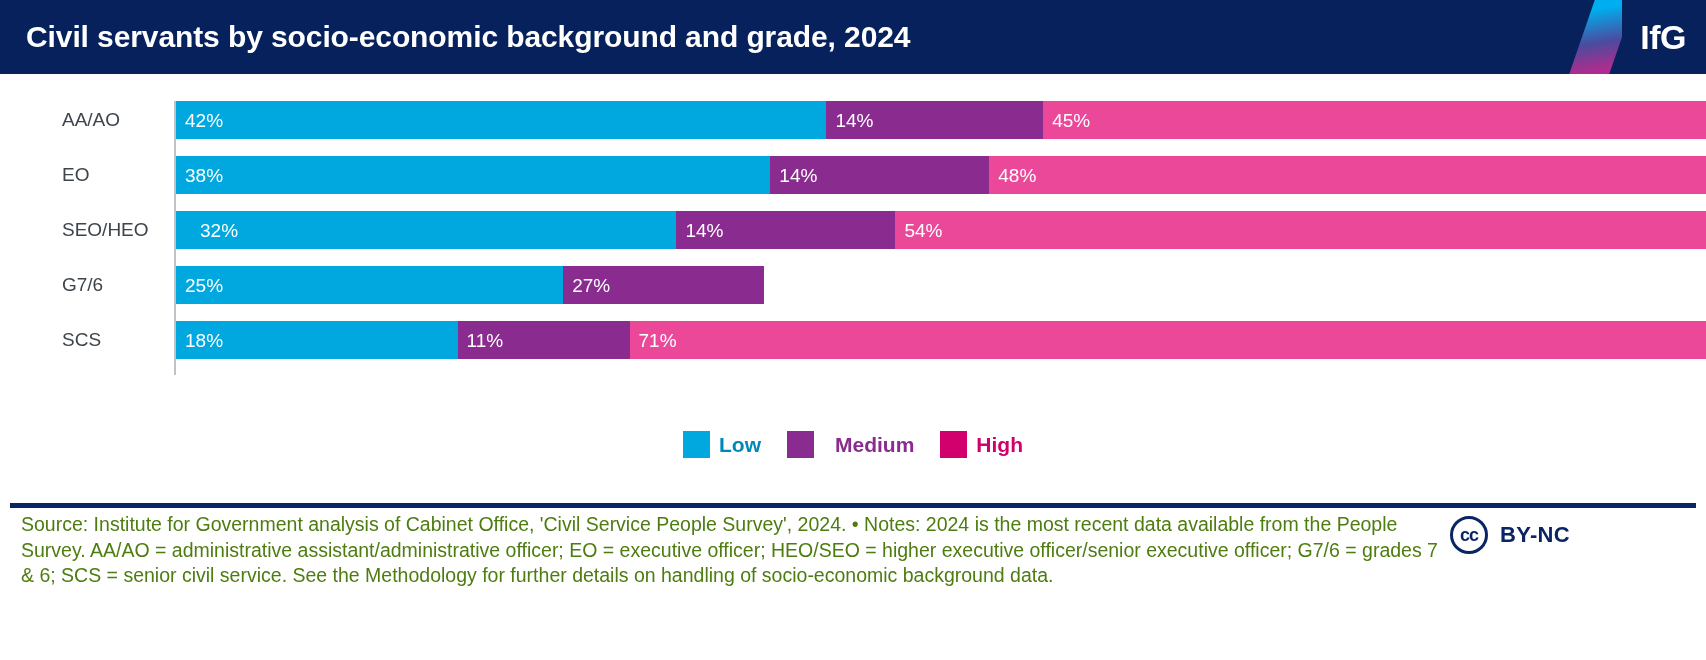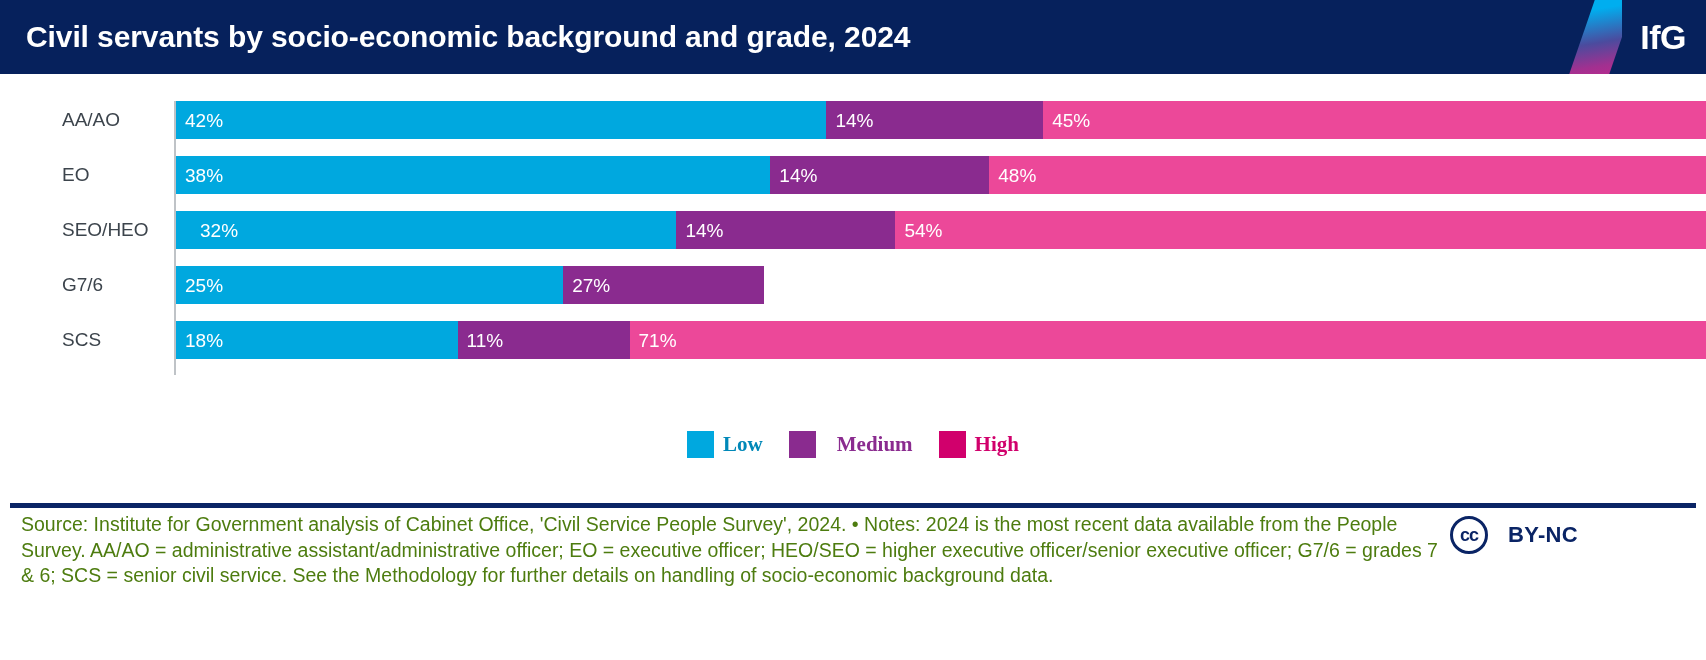--- a/index.html
+++ b/index.html
@@ -142,21 +142,20 @@
     gap: 9px;
   }
   .legend-swatch {
     width: 27px;
     height: 27px;
   }
   .legend-label {
     font-size: 21px;
     font-weight: bold;
     line-height: 27px;
-    font-family: Liberation Serif, serif;
   }
   .lg-low    { color: #0088B8; }
   .lg-medium { color: #8A2B8F; margin-left: 12px; }
   .lg-high   { color: #D1006C; }
 
   
   .footer-rule {
     position: absolute;
     left: 10px;
     top: 503px;
@@ -172,21 +171,21 @@
     font-size: 19.5px;
     line-height: 25.5px;
     color: #4d7c0f;
   }
   .cc-badge {
     position: absolute;
     left: 1450px;
     top: 516px;
     display: flex;
     align-items: center;
-    gap: 20px;
+    gap: 12px;
   }
   .cc-circle {
     width: 38px;
     height: 38px;
     border: 3px solid #0A2465;
     border-radius: 50%;
     box-sizing: border-box;
     display: flex;
     align-items: center;
     justify-content: center;

